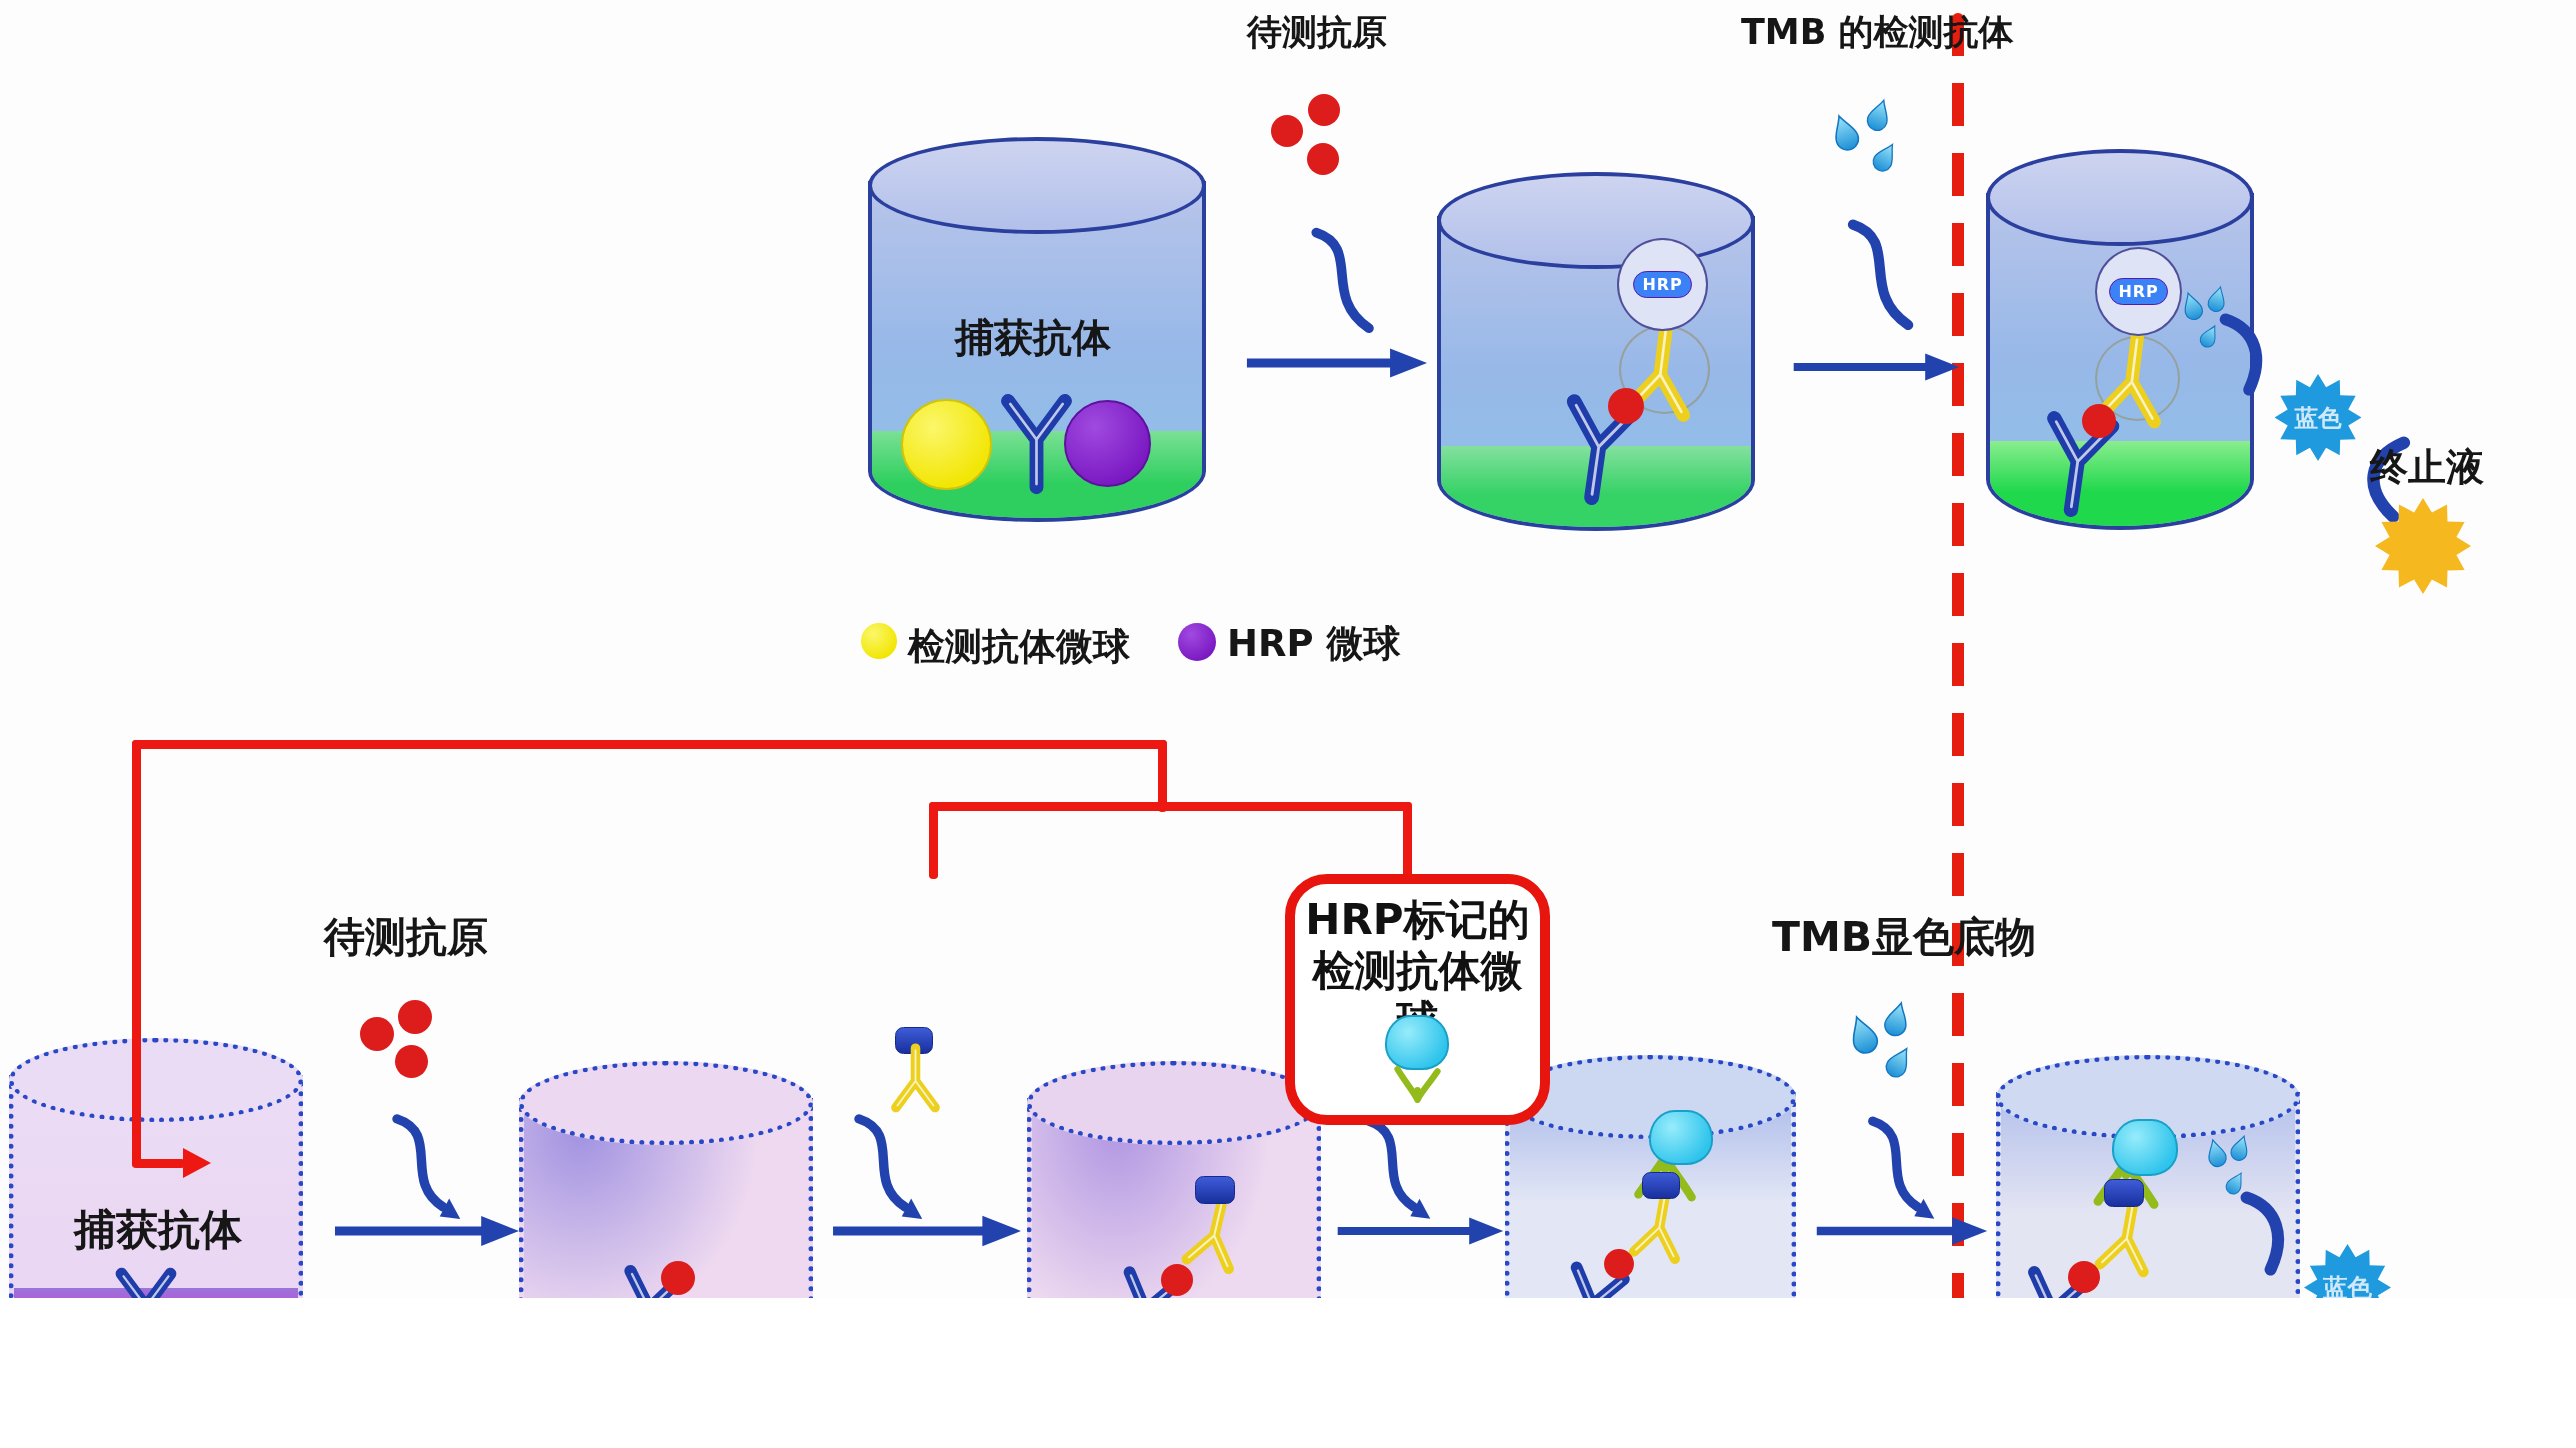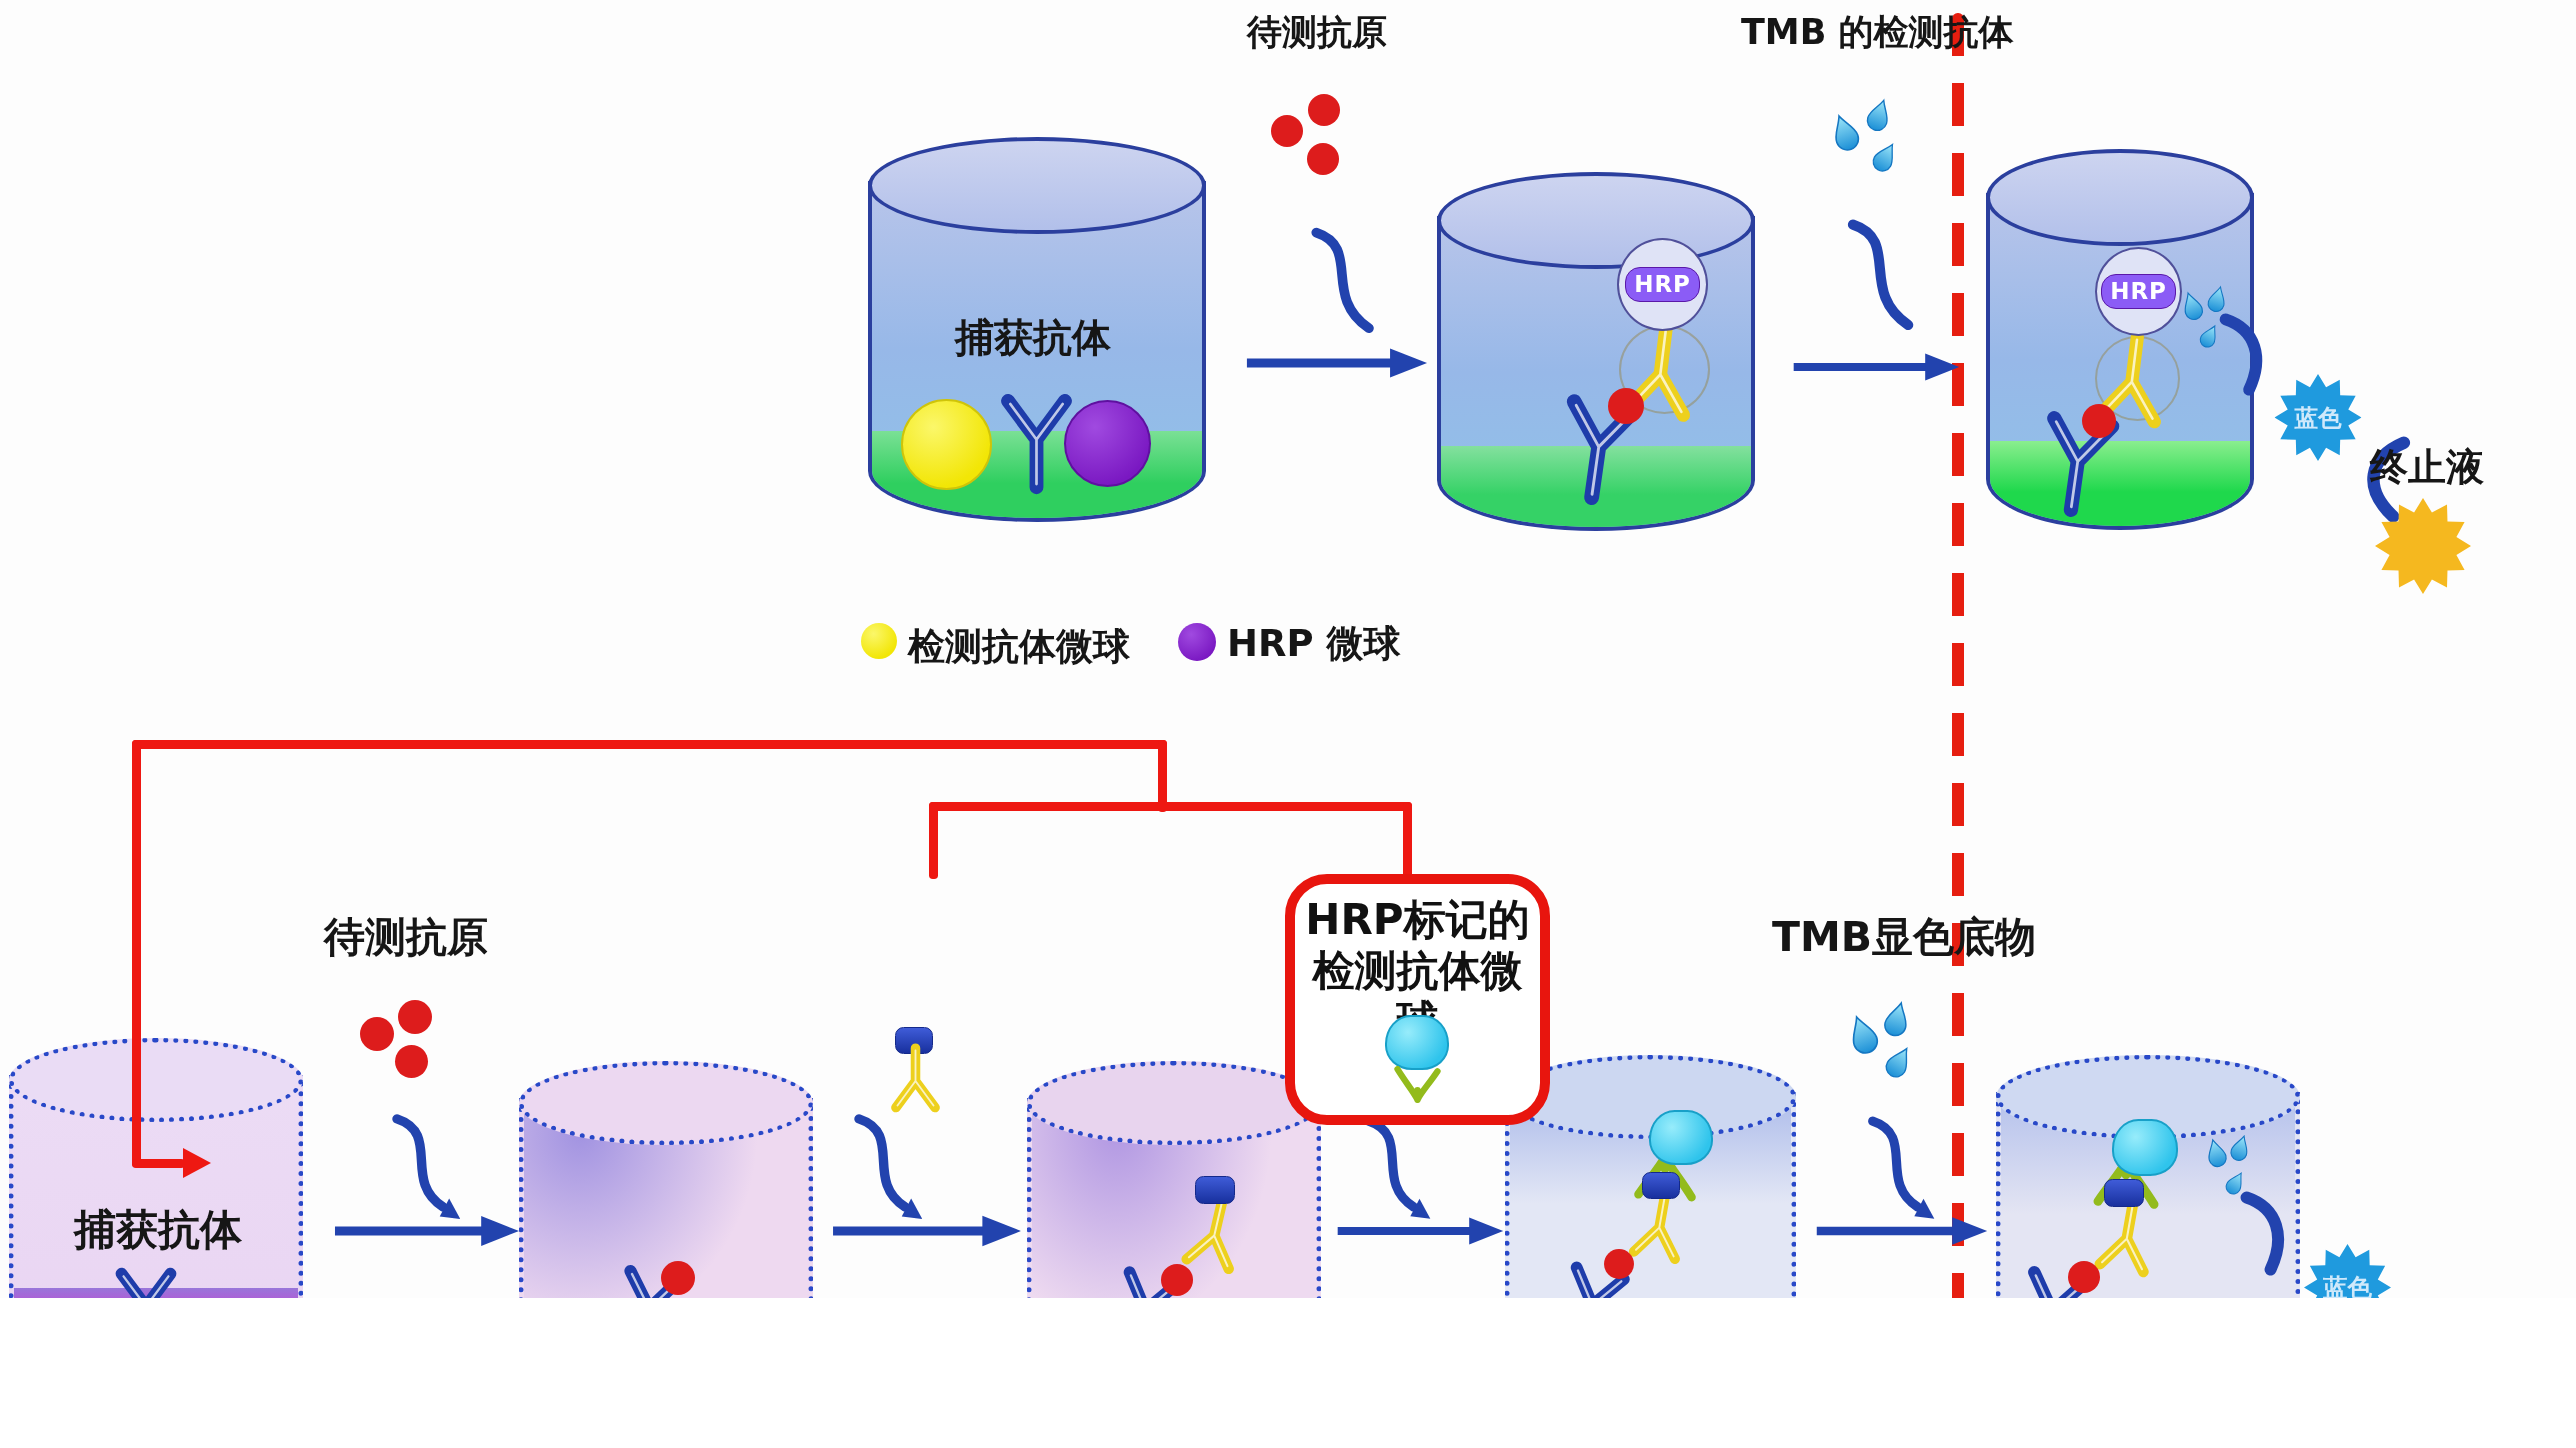--- a/index.html
+++ b/index.html
@@ -19,21 +19,21 @@
   .blotch{position:absolute;inset:0;}
   
   .sph{position:absolute;border-radius:50%;z-index:6;}
   .dot{position:absolute;border-radius:50%;background:#dd1c1c;z-index:7;}
   .cap{position:absolute;background:linear-gradient(180deg,#3f5cd8,#18309e);border-radius:8.5px;border:1.9px solid #14298a;z-index:7;}
   .blob{position:absolute;background:radial-gradient(circle at 35% 30%,#97ecfb,#2fc4ec 75%);border:2.8px solid #18a0c8;
         border-radius:40% 40% 42% 42%/52% 52% 44% 44%;z-index:7;}
   .ghost{position:absolute;border:2.8px solid rgba(150,140,95,.55);border-radius:50%;z-index:5;}
   .badge{position:absolute;background:#dfe3f6;border:2.8px solid #50509a;border-radius:50%;display:flex;
          align-items:center;justify-content:center;z-index:8;}
-  .badge .chip{background:#8b5cf6;color:#fff;font-weight:700;border-radius:15px;padding:4.7px 8.5px;font-size:23px;
+  .badge .chip{background:#3b82f6;color:#fff;font-weight:700;border-radius:15px;padding:4.7px 8.5px;font-size:16px;
          letter-spacing:0.9px;border:1.9px solid #5a18a8;line-height:1;}
   .burst{position:absolute;z-index:12;}
   .burst svg{position:absolute;left:0;top:0;width:100%;height:100%;}
   .burst .bt{position:absolute;inset:0;display:flex;align-items:center;justify-content:center;font-weight:700;}
   
   .redline{position:absolute;background:#ee1812;z-index:30;border-radius:3.8px;}
   .redhead{position:absolute;width:0;height:0;border-top:15px solid transparent;border-bottom:15px solid transparent;
            border-left:28px solid #ee1812;z-index:30;}
   .rbox{position:absolute;background:#fff;border:10.4px solid #e8150e;border-radius:42px;z-index:31;text-align:center;
         padding-top:11.3px;box-sizing:border-box;}

